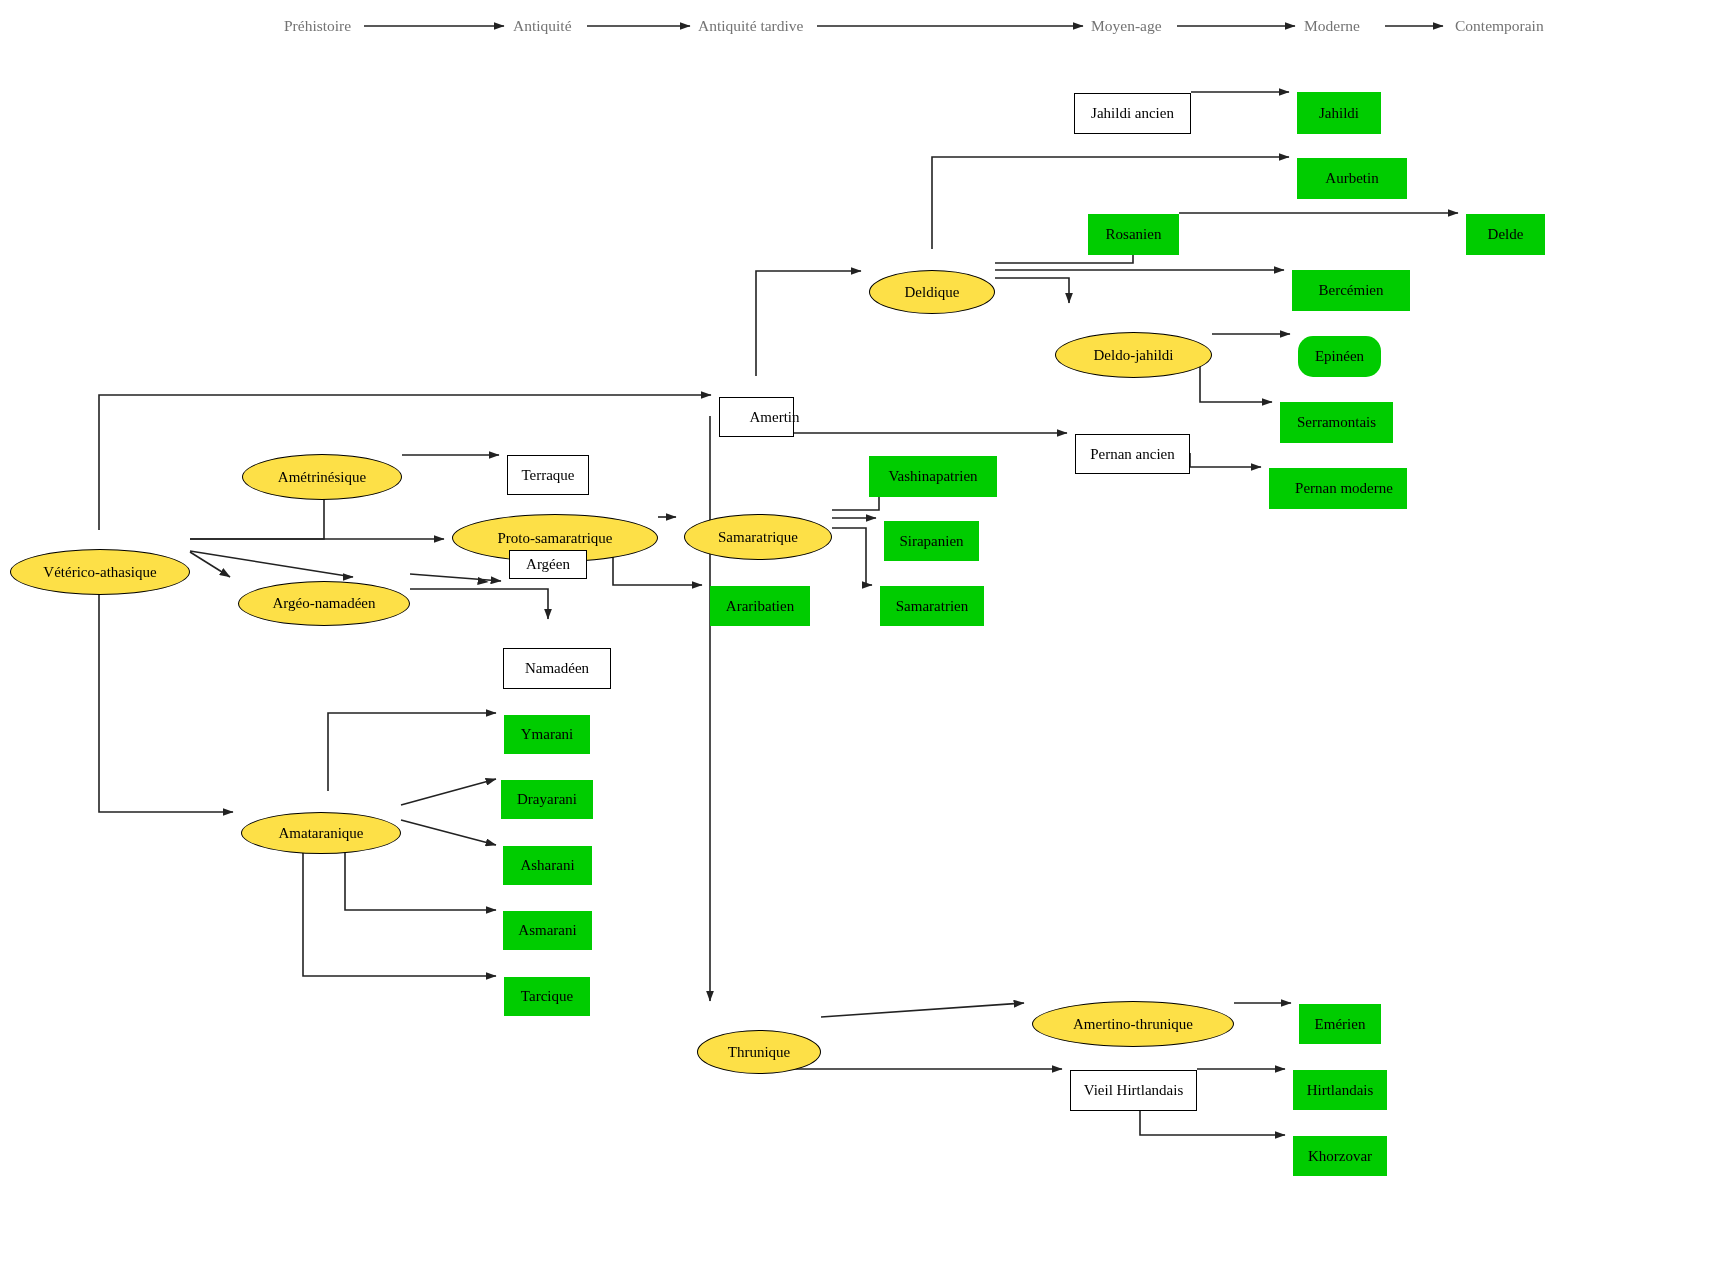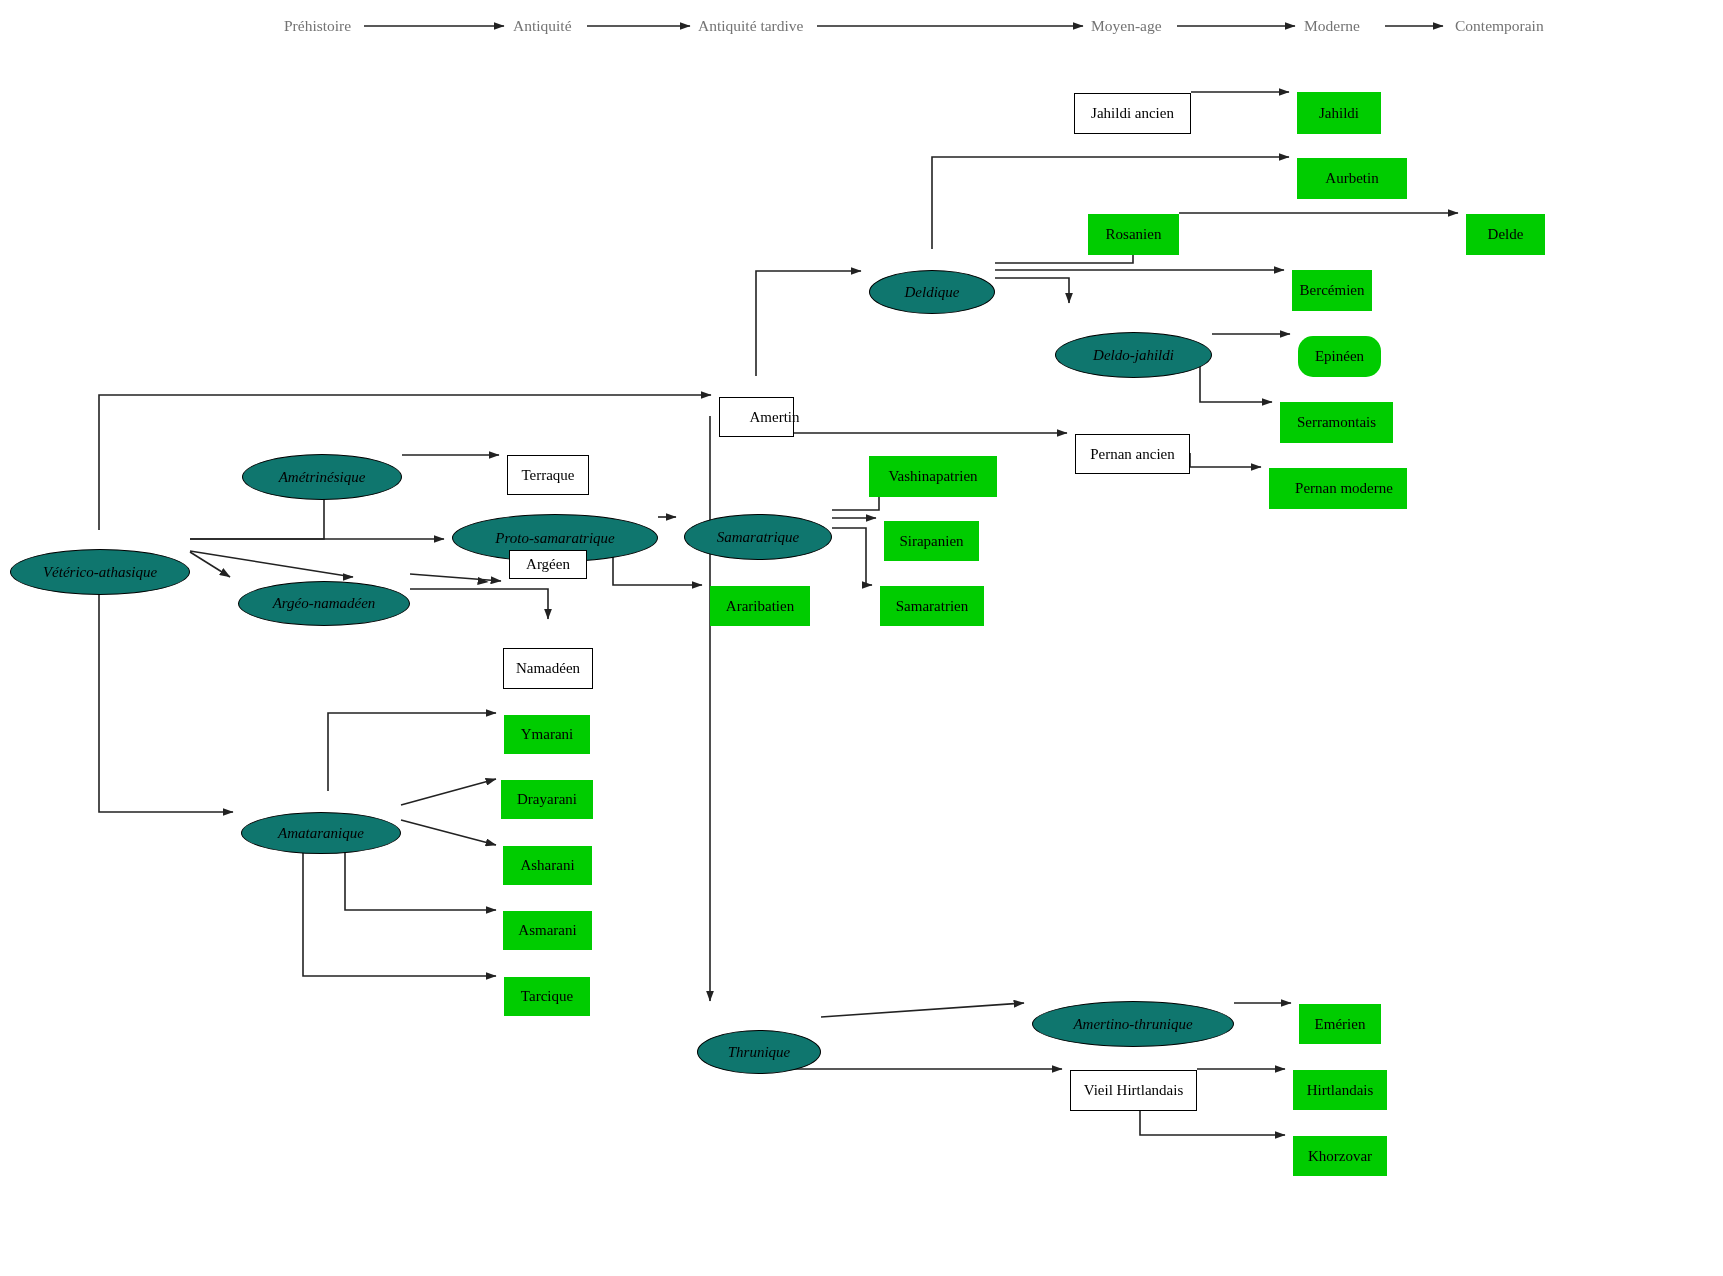--- a/index.html
+++ b/index.html
@@ -4,21 +4,21 @@
 <style>
   html,body{margin:0;padding:0;background:#ffffff;}
   body{font-family:"Liberation Serif", serif;}
   #stage{position:relative;width:1723px;height:1276px;background:#fff;overflow:hidden;}
   svg.layer{position:absolute;left:0;top:0;width:1723px;height:1276px;}
   .node{position:absolute;display:flex;align-items:center;justify-content:center;
         font-family:"Liberation Serif", serif;font-size:15px;color:#000;text-align:center;
         box-sizing:border-box;white-space:nowrap;margin-top:21px;}
   .rect{border:1.3px solid #000;background:#ffffff;}
   .green{border:none;background:#00cc00;}
-  .ellipse{border:1.3px solid #000;background:#0f766e;border-radius:50%;font-style:italic;}
+  .ellipse{border:1.3px solid #000;background:#fde047;border-radius:50%;}
   .tl{position:absolute;font-family:"Liberation Serif", serif;font-size:15.5px;color:#737373;white-space:nowrap;}
 </style>
 </head>
 <body>
 
 <div id="stage">
 
   <svg class="layer" viewBox="0 0 1723 1276">
     <defs>
       <marker id="ah" markerWidth="11" markerHeight="8" refX="10.4" refY="4" orient="auto" markerUnits="userSpaceOnUse">
@@ -132,21 +132,21 @@
       </div>
       <div class="node ellipse" style="left: 452px; top: 493px; width: 206px; height: 48px;">
         <span>Proto-samaratrique</span>
       </div>
       <div class="node ellipse" style="left: 238px; top: 560px; width: 172px; height: 45px;">
         <span>Argéo-namadéen</span>
       </div>
       <div class="node rect" style="left: 509px; top: 529px; width: 78px; height: 29px;">
         <span>Argéen</span>
       </div>
-      <div class="node rect" style="left: 503px; top: 627px; width: 90px; height: 41px;">
+      <div class="node rect" style="left: 503px; top: 627px; width: 108px; height: 41px;">
         <span>Namadéen</span>
       </div>
       <div class="node rect" style="left: 719px; top: 376px; width: 75px; height: 40px; padding-left: 36px;">
         <span>Amertin</span>
       </div>
       <div class="node ellipse" style="left: 684px; top: 493px; width: 148px; height: 46px;">
         <span>Samaratrique</span>
       </div>
       <div class="node ellipse" style="left: 869px; top: 249px; width: 126px; height: 44px;">
         <span>Deldique</span>
@@ -174,21 +174,21 @@
       </div>
       <div class="node rect green" style="left: 1297px; top: 137px; width: 110px; height: 41px; background: rgb(0, 204, 0);">
         <span>Aurbetin</span>
       </div>
       <div class="node rect green" style="left: 1088px; top: 193px; width: 91px; height: 41px; background: rgb(0, 204, 0);">
         <span>Rosanien</span>
       </div>
       <div class="node rect green" style="left: 1466px; top: 193px; width: 79px; height: 41px; background: rgb(0, 204, 0);">
         <span>Delde</span>
       </div>
-      <div class="node rect green" style="left: 1292px; top: 249px; width: 80px; height: 41px; background: rgb(0, 204, 0);">
+      <div class="node rect green" style="left: 1292px; top: 249px; width: 118px; height: 41px; background: rgb(0, 204, 0);">
         <span>Bercémien</span>
       </div>
       <div class="node rect green" style="left: 1298px; top: 315px; width: 83px; height: 41px; background: rgb(0, 204, 0); border-radius: 15px;">
         <span>Epinéen</span>
       </div>
       <div class="node rect green" style="left: 1280px; top: 381px; width: 113px; height: 41px; background: rgb(0, 204, 0);">
         <span>Serramontais</span>
       </div>
       <div class="node rect green" style="left: 1269px; top: 447px; width: 138px; height: 41px; background: rgb(0, 204, 0); padding-left: 12px;">
         <span>Pernan moderne</span>

